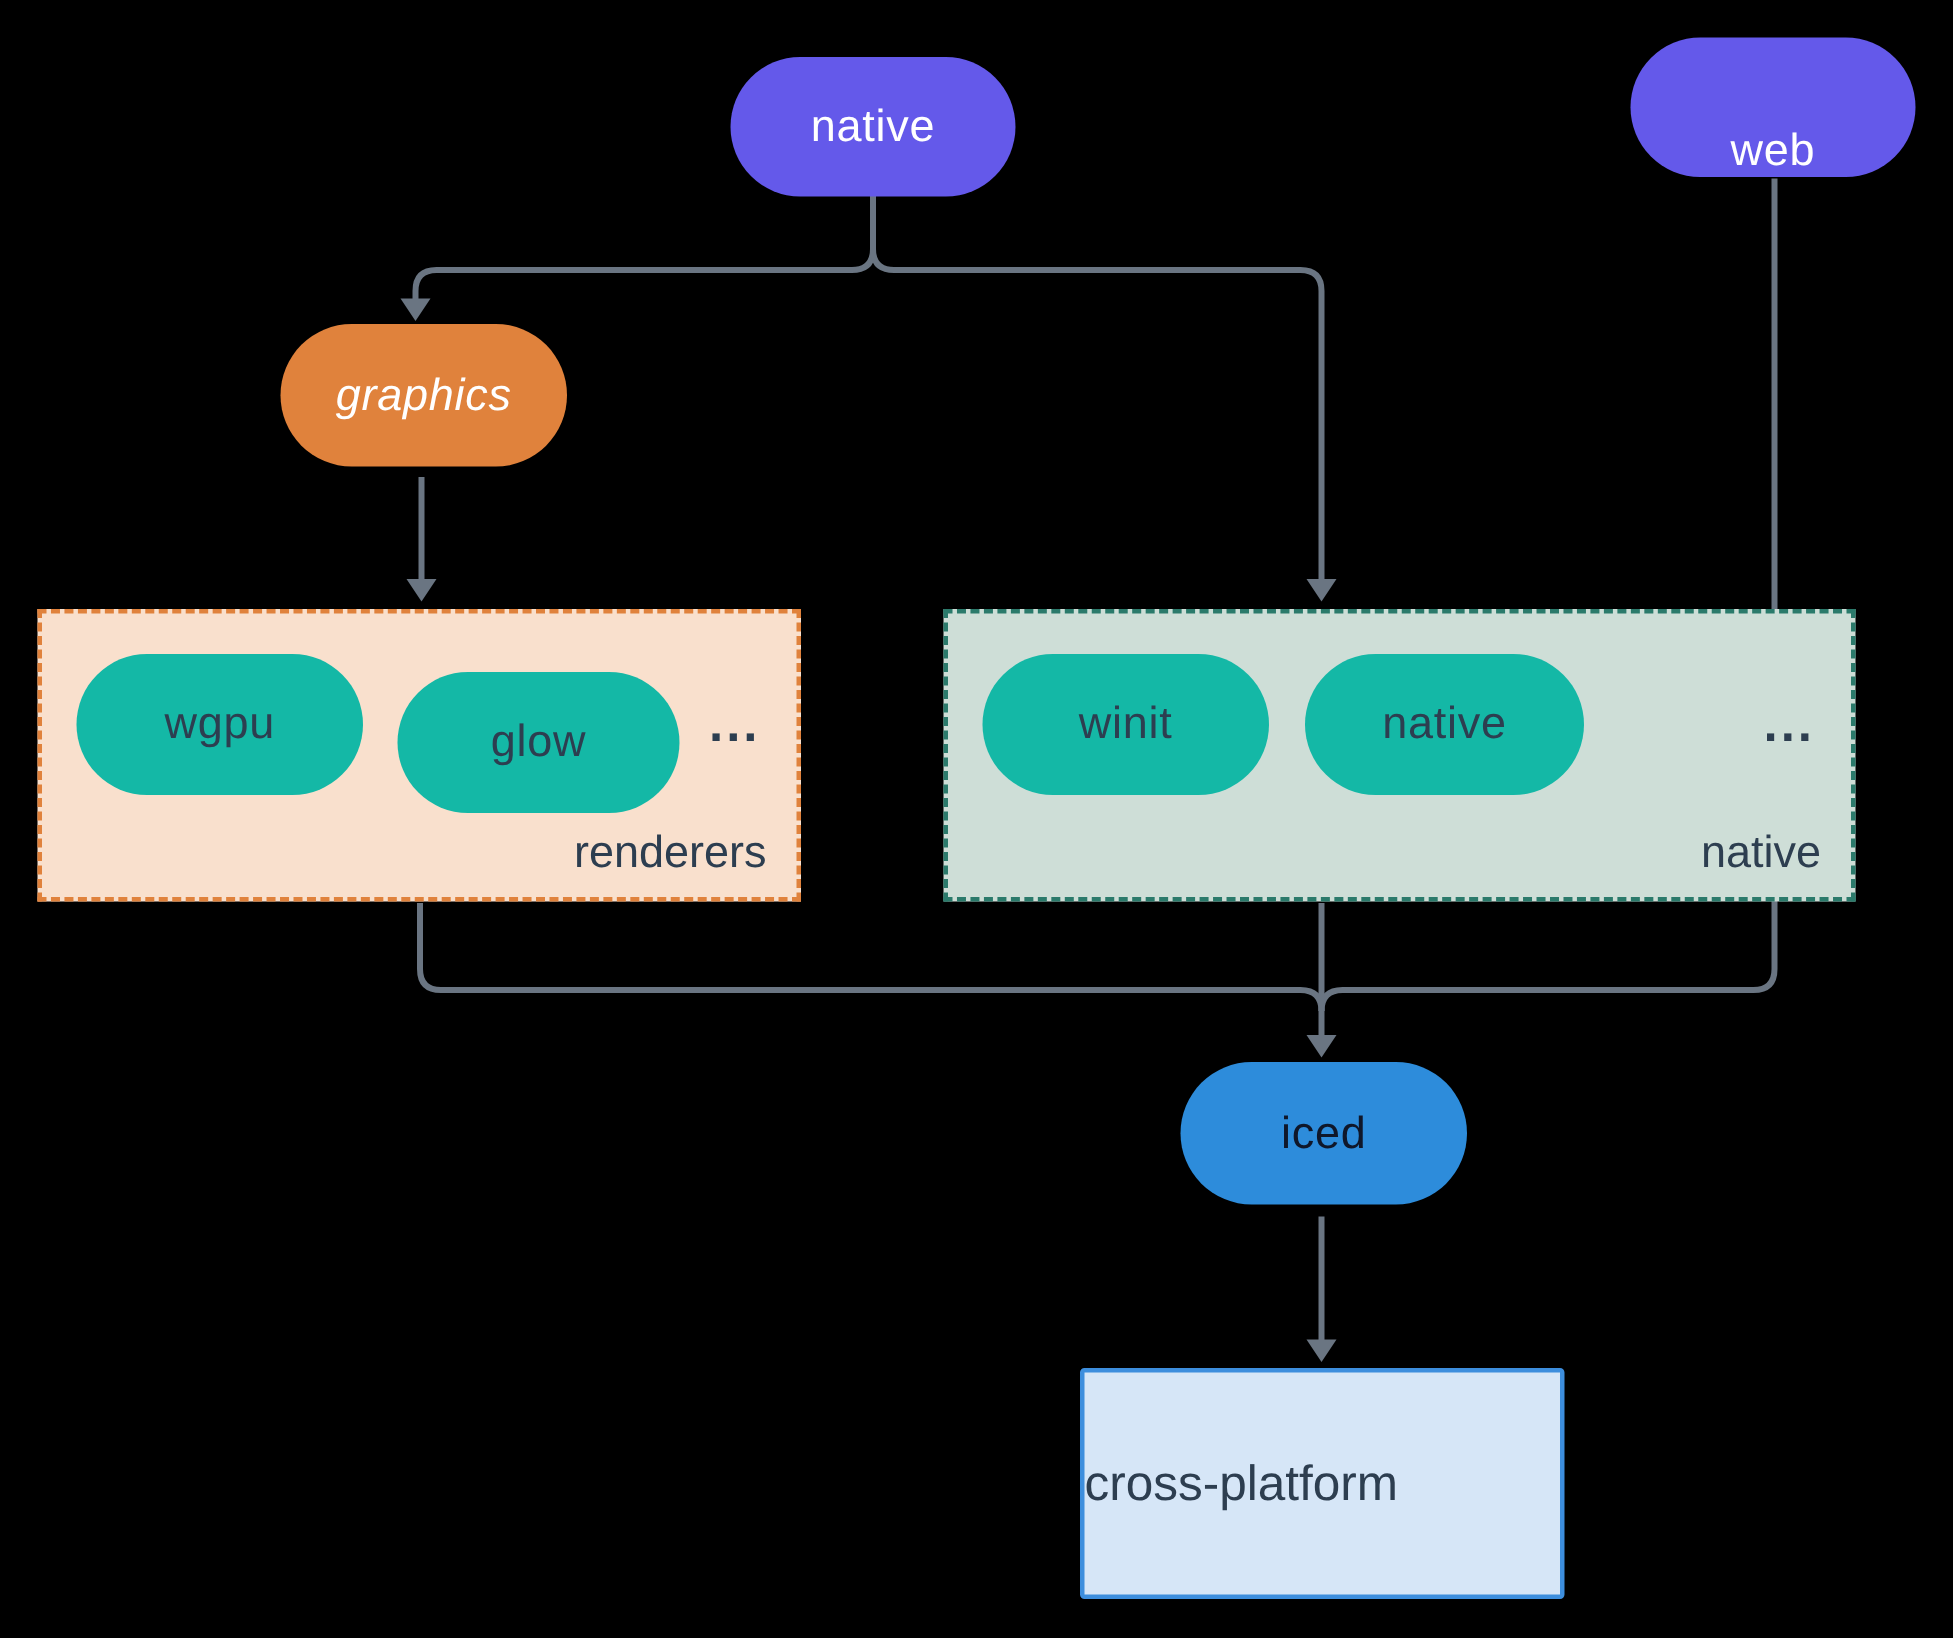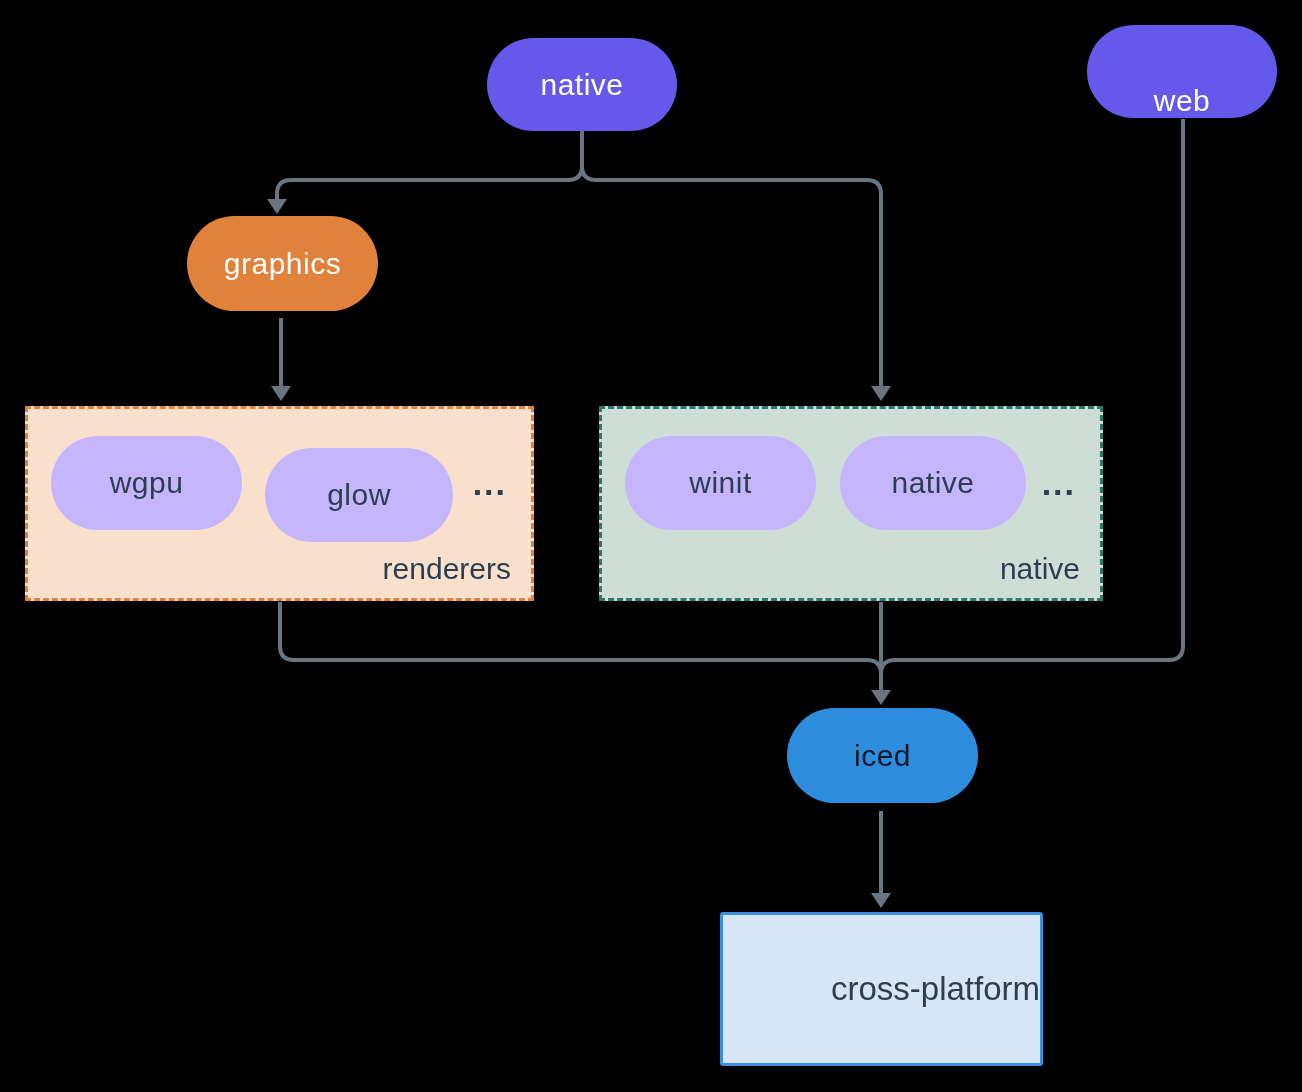--- a/index.html
+++ b/index.html
@@ -22,21 +22,21 @@
     align-items: center;
     justify-content: center;
     border-radius: 60px;
     font-size: 30px;
     font-weight: 500;
     letter-spacing: 0.5px;
   }
   .pill-purple { background: #6459EA; color: #ffffff; }
   .pill-orange { background: #E0823C; color: #ffffff; }
   .pill-blue   { background: #2D8CDB; color: #0f172a; }
-  .pill-white  { background: #c4b5fd; color: #2D3E50; }
+  .pill-white  { background: #14b8a6; color: #2D3E50; }
 
   .group {
     position: absolute;
     box-sizing: border-box;
     border: 3px dashed;
   }
   .group-renderers { background: #F9E0CD; border-color: #E0823C; }
   .group-shells    { background: #CEDED7; border-color: #2B7A6B; }
 
   .group-label {
@@ -60,21 +60,21 @@
     color: #2D3E50;
   }
   .app-box {
     position: absolute;
     box-sizing: border-box;
     background: #D6E6F7;
     border: 3px solid #3D8EDD;
     border-radius: 3px;
     display: flex;
     flex-direction: column;
-    align-items: flex-end;
+    align-items: flex-start;
     justify-content: center;
     color: #2D3E50;
     font-size: 33px;
     font-weight: 500;
     line-height: 1.45;
   }
 </style>
 </head>
 <body>
 
@@ -107,36 +107,36 @@
   </svg>
 
   <div class="pill pill-purple" style="left:487px; top:38px; width:190px; height:93px;">
     <span>native</span>
   </div>
 
   <div class="pill pill-purple" style="left:1087px; top:25px; width:190px; height:93px;align-items:flex-end;">
     <span>web</span>
   </div>
 
-  <div class="pill pill-orange" style="left:187px; top:216px; width:191px; height:95px;">
+  <div class="pill pill-orange" style="left:187px; top:216px; width:191px; height:95px;font-style:italic;">
     <span>graphics</span>
   </div>
 
   <div class="group group-renderers" style="left:25px; top:406px; width:509px; height:195px;">
     <div class="pill pill-white" style="left:23px; top:27px; width:191px; height:94px;">
       <span>wgpu</span>
     </div>
     <div class="pill pill-white" style="left:237px; top:39px; width:188px; height:94px;">
       <span>glow</span>
     </div>
     <span class="ellipsis">...</span>
     <span class="group-label">renderers</span>
   </div>
 
-  <div class="group group-shells" style="left:599px; top:406px; width:504px; height:195px;">
+  <div class="group group-shells" style="left:629px; top:406px; width:608px; height:195px;">
     <div class="pill pill-white" style="left:23px; top:27px; width:191px; height:94px;">
       <span>winit</span>
     </div>
     <div class="pill pill-white" style="left:238px; top:27px; width:186px; height:94px;">
       <span>native</span>
     </div>
     <span class="ellipsis">...</span>
     <span class="group-label">native</span>
   </div>
 

